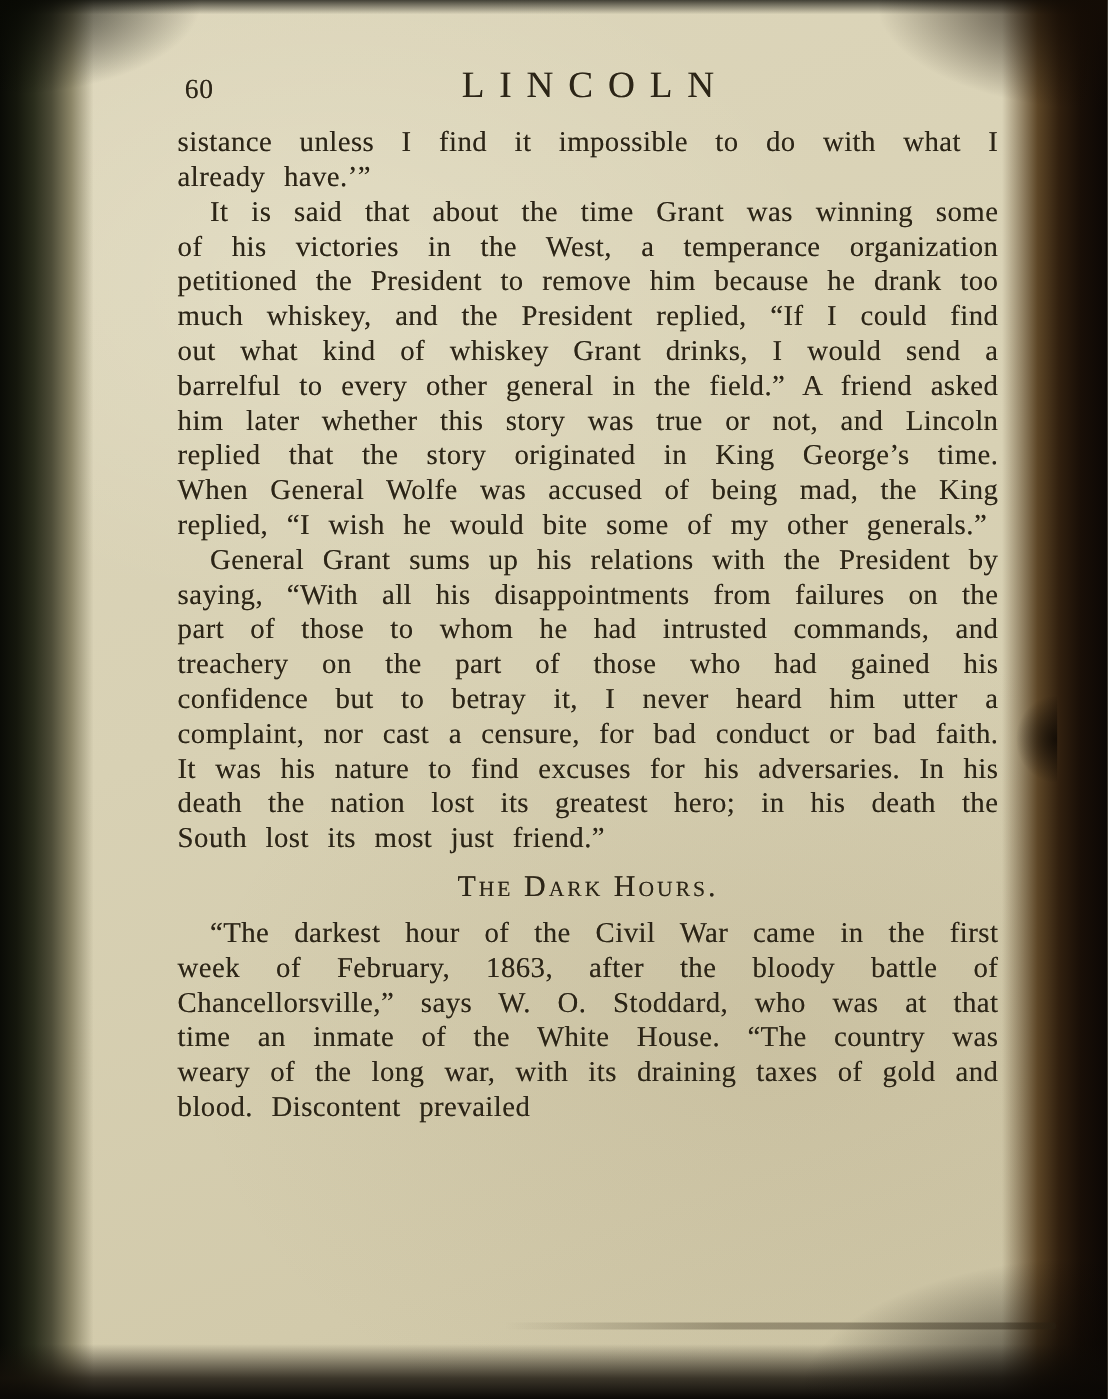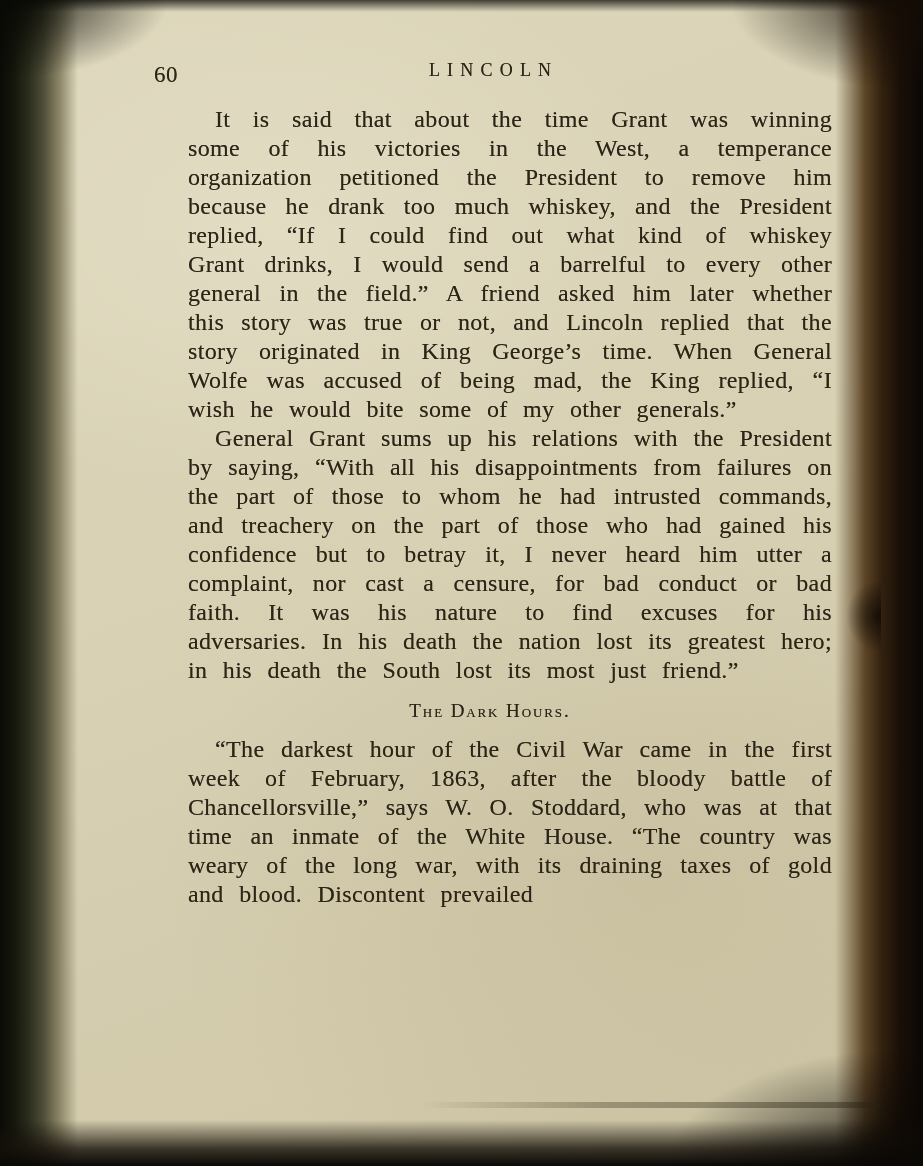--- a/index.html
+++ b/index.html
@@ -78,51 +78,52 @@
     text-shadow: 0 0 0.5px rgba(44,37,23,0.55);
   }
 
   .header-row { position: relative; height: 38px; margin-bottom: 11px; }
   .page-number {
     position: absolute; left: 6px; top: 4px;
     font-size: 23px; letter-spacing: 0.02em;
   }
   .running-head {
     display: block; text-align: center;
-    font-size: 18px; letter-spacing: 0.40em; text-indent: 0.40em;
+    font-size: 31px; letter-spacing: 0.40em; text-indent: 0.40em;
   }
 
   p.para {
     margin: 0;
     text-align: justify;
     word-spacing: 0.38em;
     letter-spacing: 0.015em;
   }
-  p.para.indent { text-indent: 27px; margin-left: 40px; }
+  p.para.indent { text-indent: 27px; }
 
   .section-heading {
     text-align: center;
     font-variant: small-caps;
-    font-size: 19px;
+    font-size: 25px;
     letter-spacing: 0.10em;
     margin: 11px 0 10px 0;
   }
 </style>
 </head>
 <body>
 
 <div class="page">
 
   <div class="content">
 
     <div class="header-row">
       <span class="page-number">60</span>
       <span class="running-head">LINCOLN</span>
     </div>
 
+    <p class="para">sistance unless I find it impossible to do with what I already have.’”</p>
 
     <p class="para indent">It is said that about the time Grant was winning some of his victories in the West, a temperance organization petitioned the President to remove him because he drank too much whiskey, and the President replied, “If I could find out what kind of whiskey Grant drinks, I would send a barrelful to every other general in the field.”  A friend asked him later whether this story was true or not, and Lincoln replied that the story originated in King George’s time.  When General Wolfe was accused of being mad, the King replied, “I wish he would bite some of my other generals.”</p>
 
     <p class="para indent">General Grant sums up his relations with the President by saying, “With all his disappointments from failures on the part of those to whom he had intrusted commands, and treachery on the part of those who had gained his confidence but to betray it, I never heard him utter a complaint, nor cast a censure, for bad conduct or bad faith.  It was his nature to find excuses for his adversaries.  In his death the nation lost its greatest hero; in his death the South lost its most just friend.”</p>
 
     <div class="section-heading">The Dark Hours.</div>
 
     <p class="para indent">“The darkest hour of the Civil War came in the first week of February, 1863, after the bloody battle of Chancellorsville,” says W. O. Stoddard, who was at that time an inmate of the White House.  “The country was weary of the long war, with its draining taxes of gold and blood.  Discontent prevailed</p>
 
   </div>

